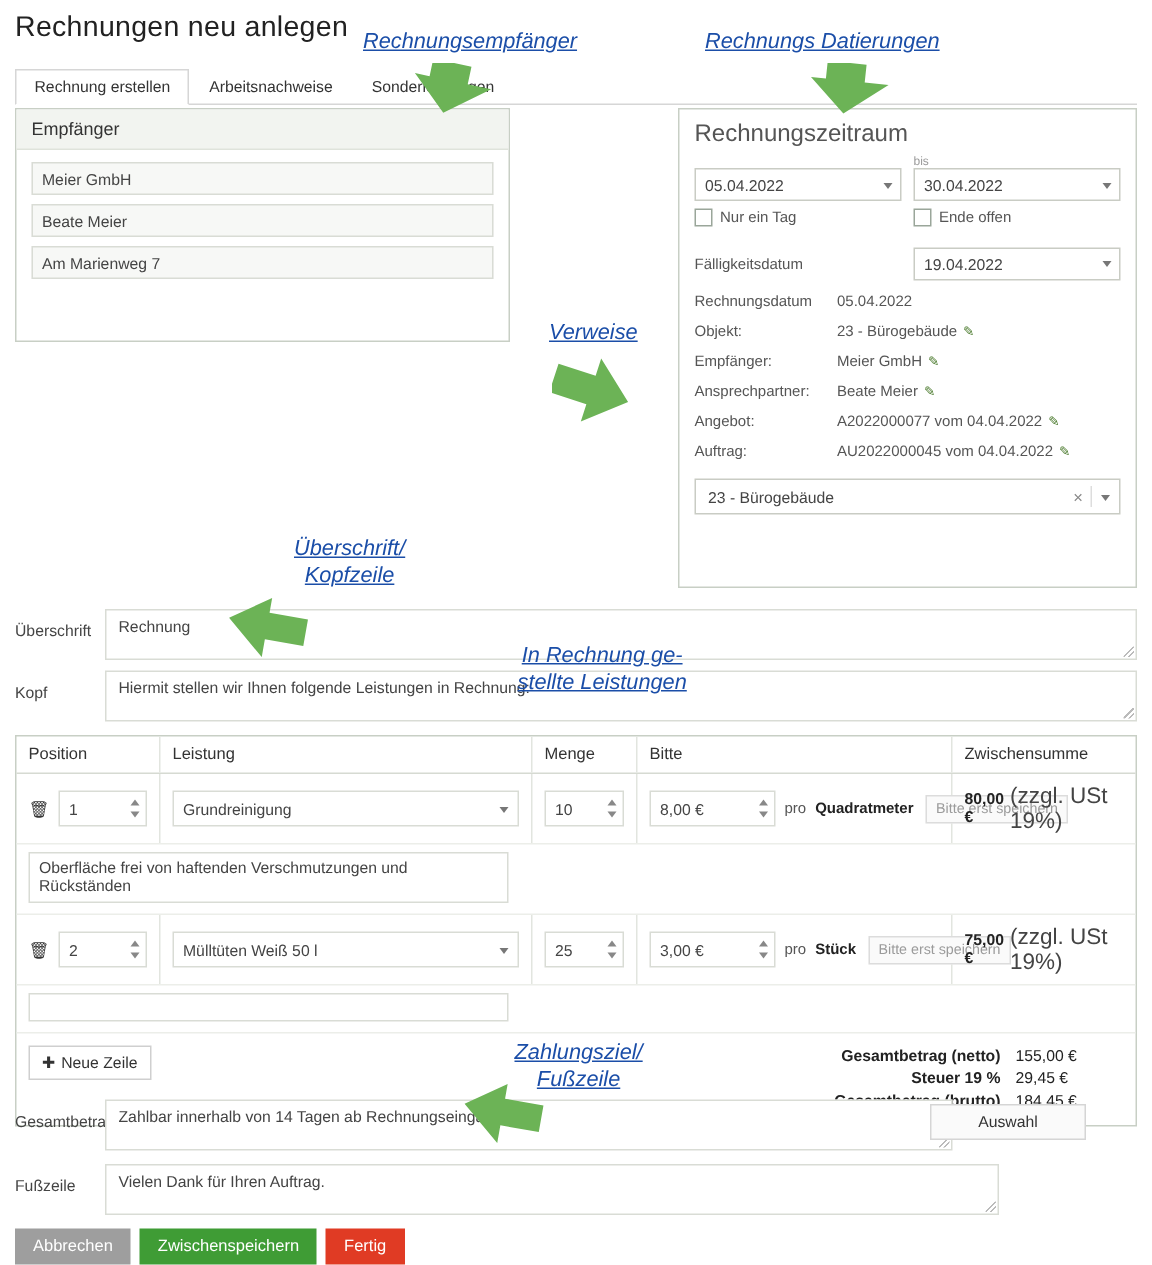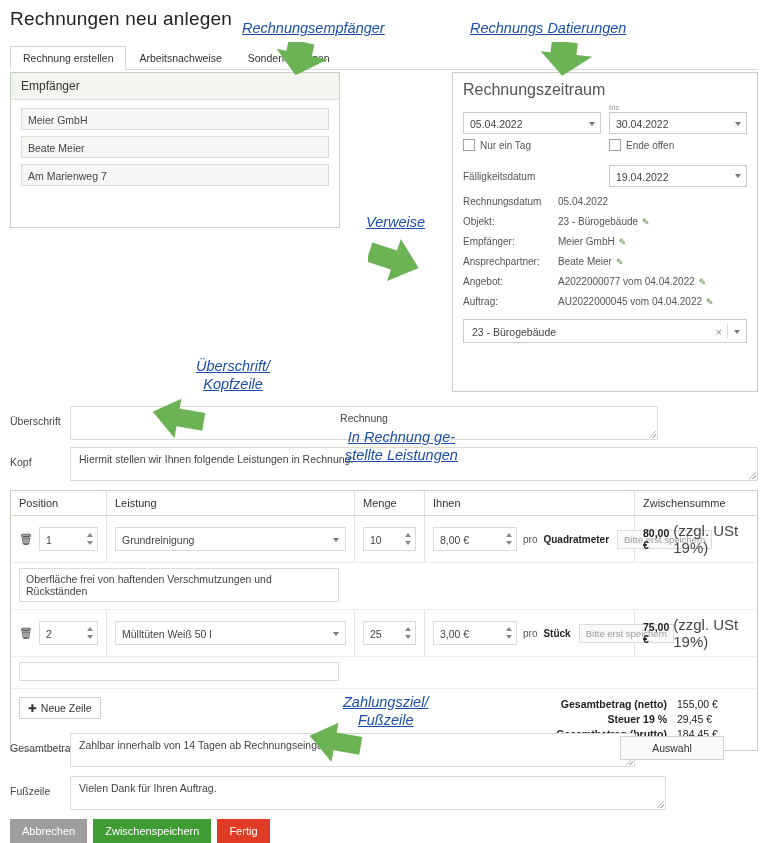--- a/index.html
+++ b/index.html
@@ -473,37 +473,37 @@
     <div class="obj-select">
       <span>23 - Bürogebäude</span>
       <span class="obj-x">×</span>
       <span class="obj-sep"></span>
       <span class="caret" style="top:10px;"></span>
     </div>
   </div>
 </div>
 
 <div class="lbl" style="left:10px; top:415px;">Überschrift</div>
-<div class="input-box line-field" style="left:70px; top:406px; width:588px; height:34px;text-align:center;">
+<div class="input-box line-field" style="left:70px; top:406px; width:688px; height:34px;">
   <span>Rechnung</span>
   <span class="resize-grip"></span>
 </div>
 
 <div class="lbl" style="left:10px; top:456px;">Kopf</div>
 <div class="input-box line-field" style="left:70px; top:447px; width:688px; height:34px;">
   <span>Hiermit stellen wir Ihnen folgende Leistungen in Rechnung:</span>
   <span class="resize-grip"></span>
 </div>
 
 <div id="items-table">
   <div class="th-row">
     <div class="th c-pos">Position</div>
     <div class="th c-leistung">Leistung</div>
     <div class="th c-menge">Menge</div>
-    <div class="th c-preis">Ihnen</div>
+    <div class="th c-preis">Bitte</div>
     <div class="th c-zwischen">Zwischensumme</div>
   </div>
 
   <div class="item-row">
     <div class="td c-pos">
       <span class="trash">🗑</span>
       <span class="spin">
         <span>1</span>
         <span class="up"></span>
         <span class="down"></span>

